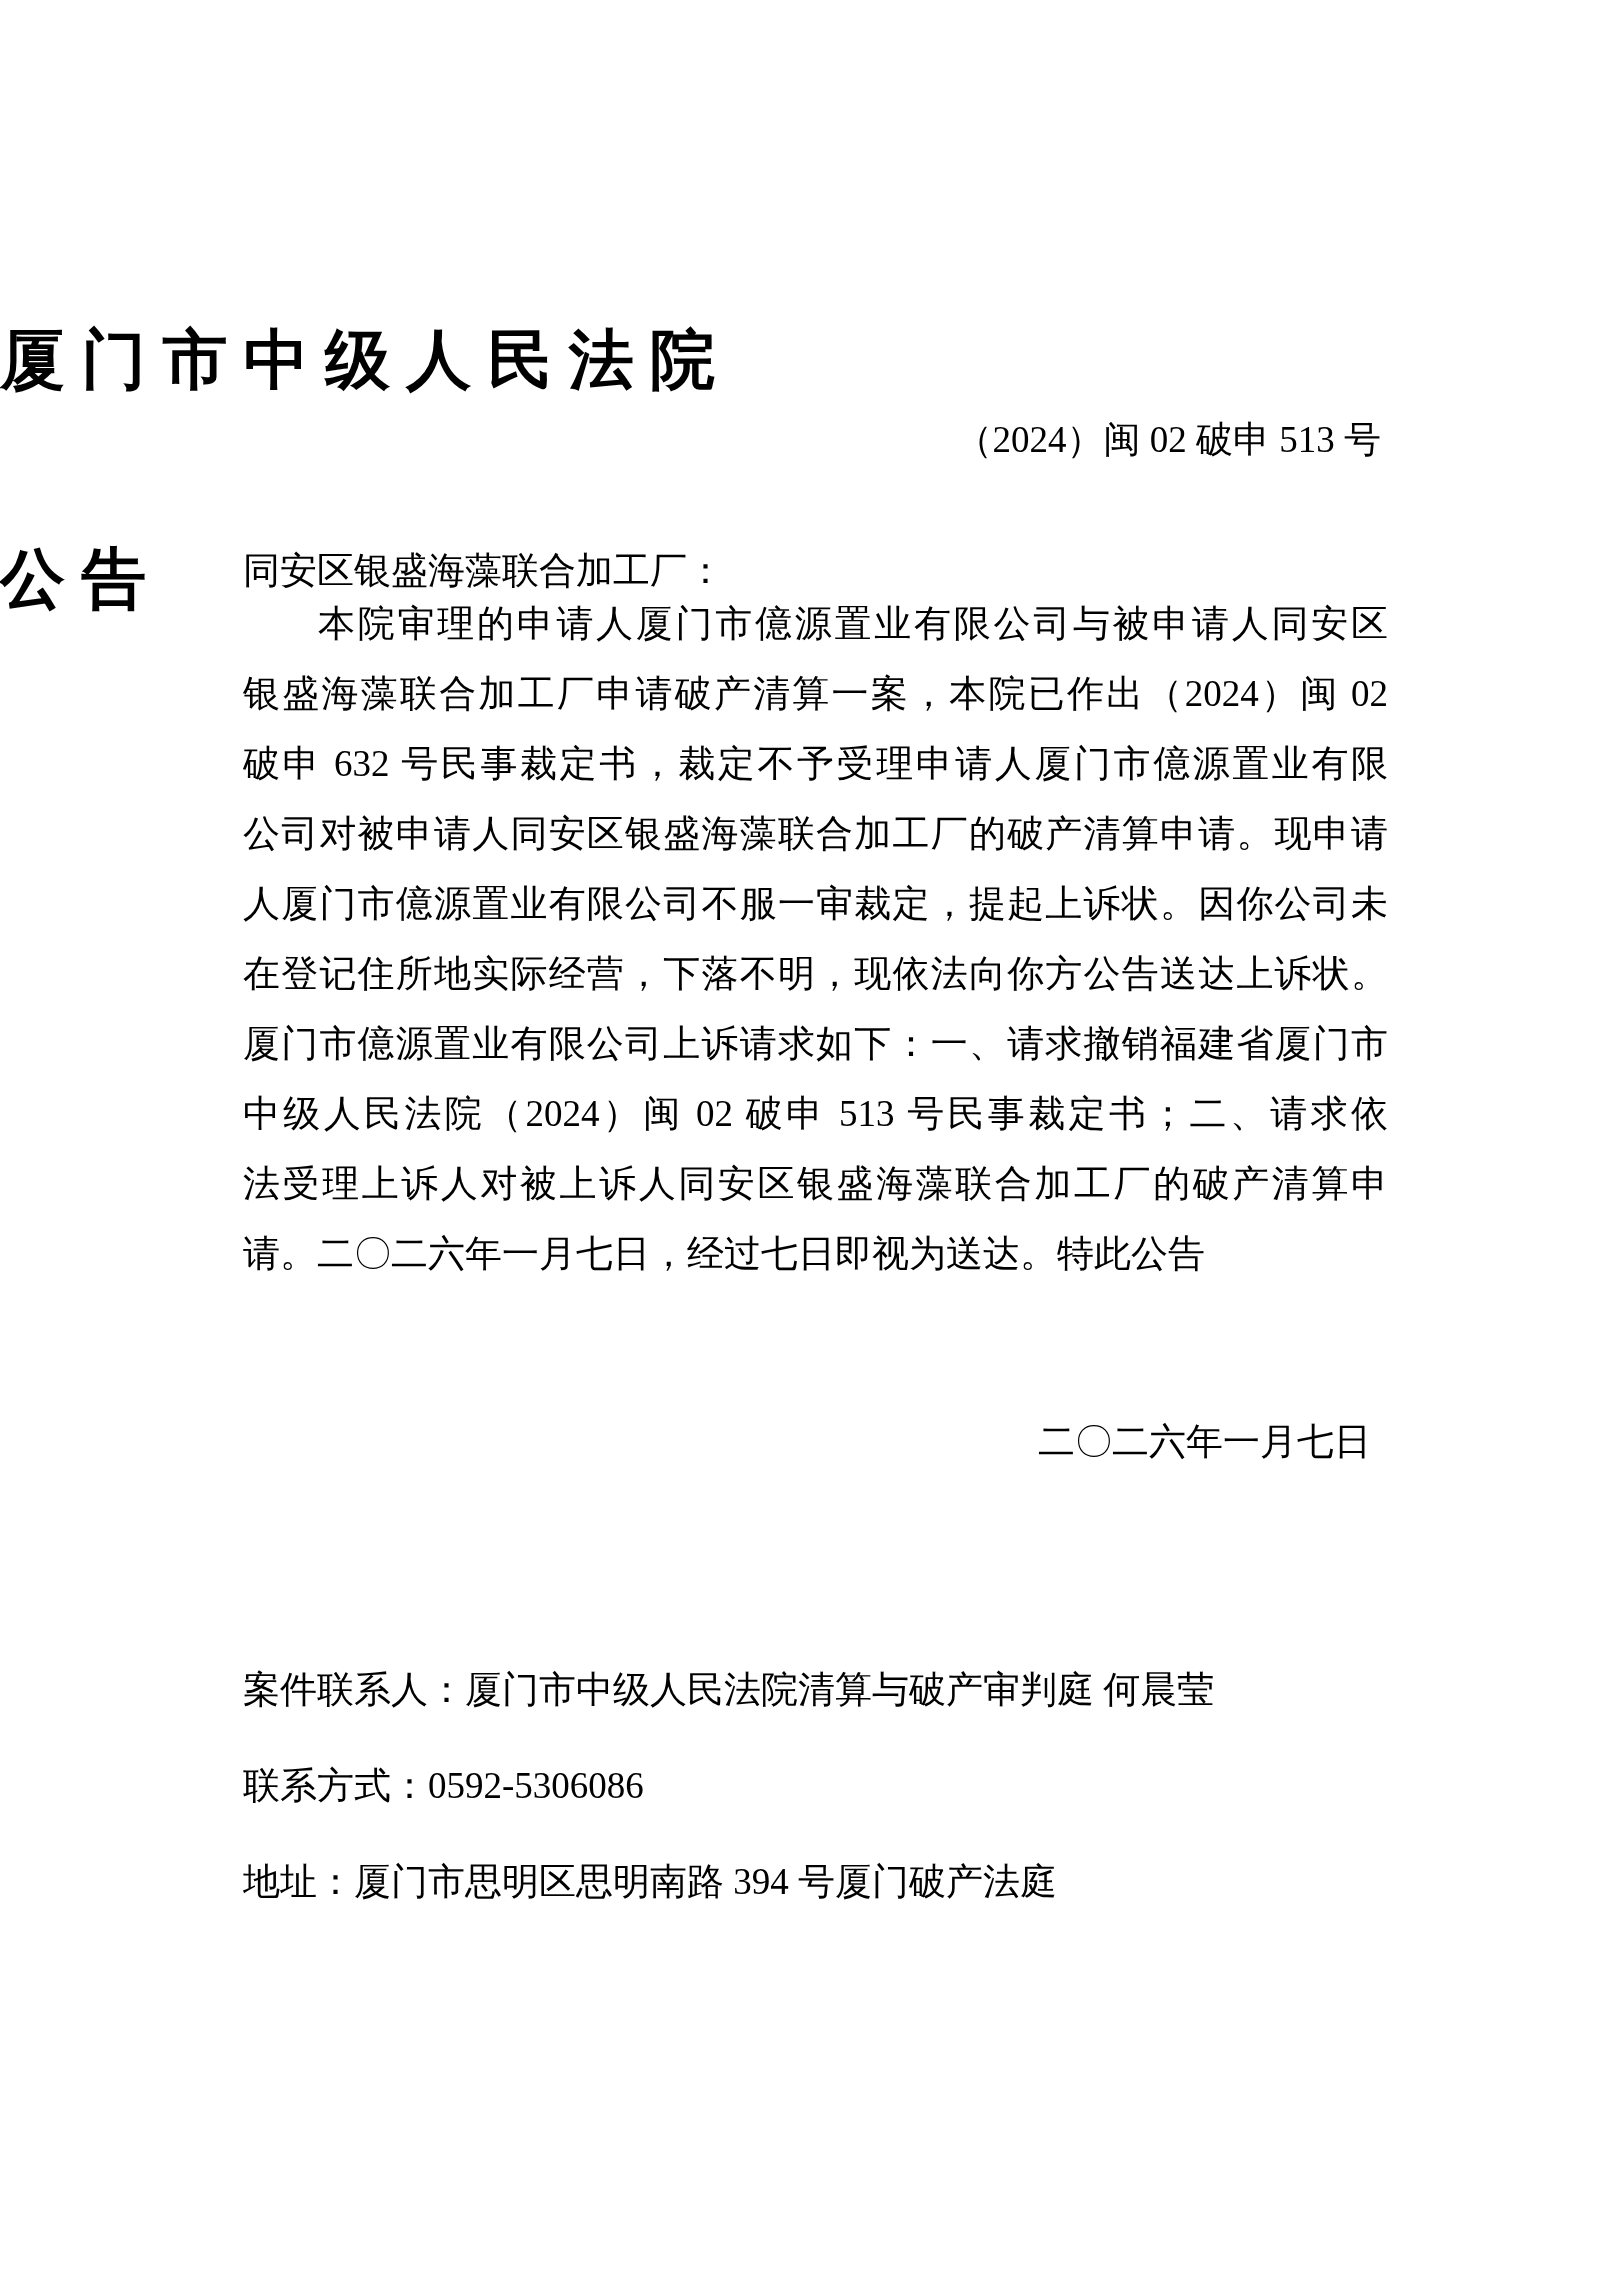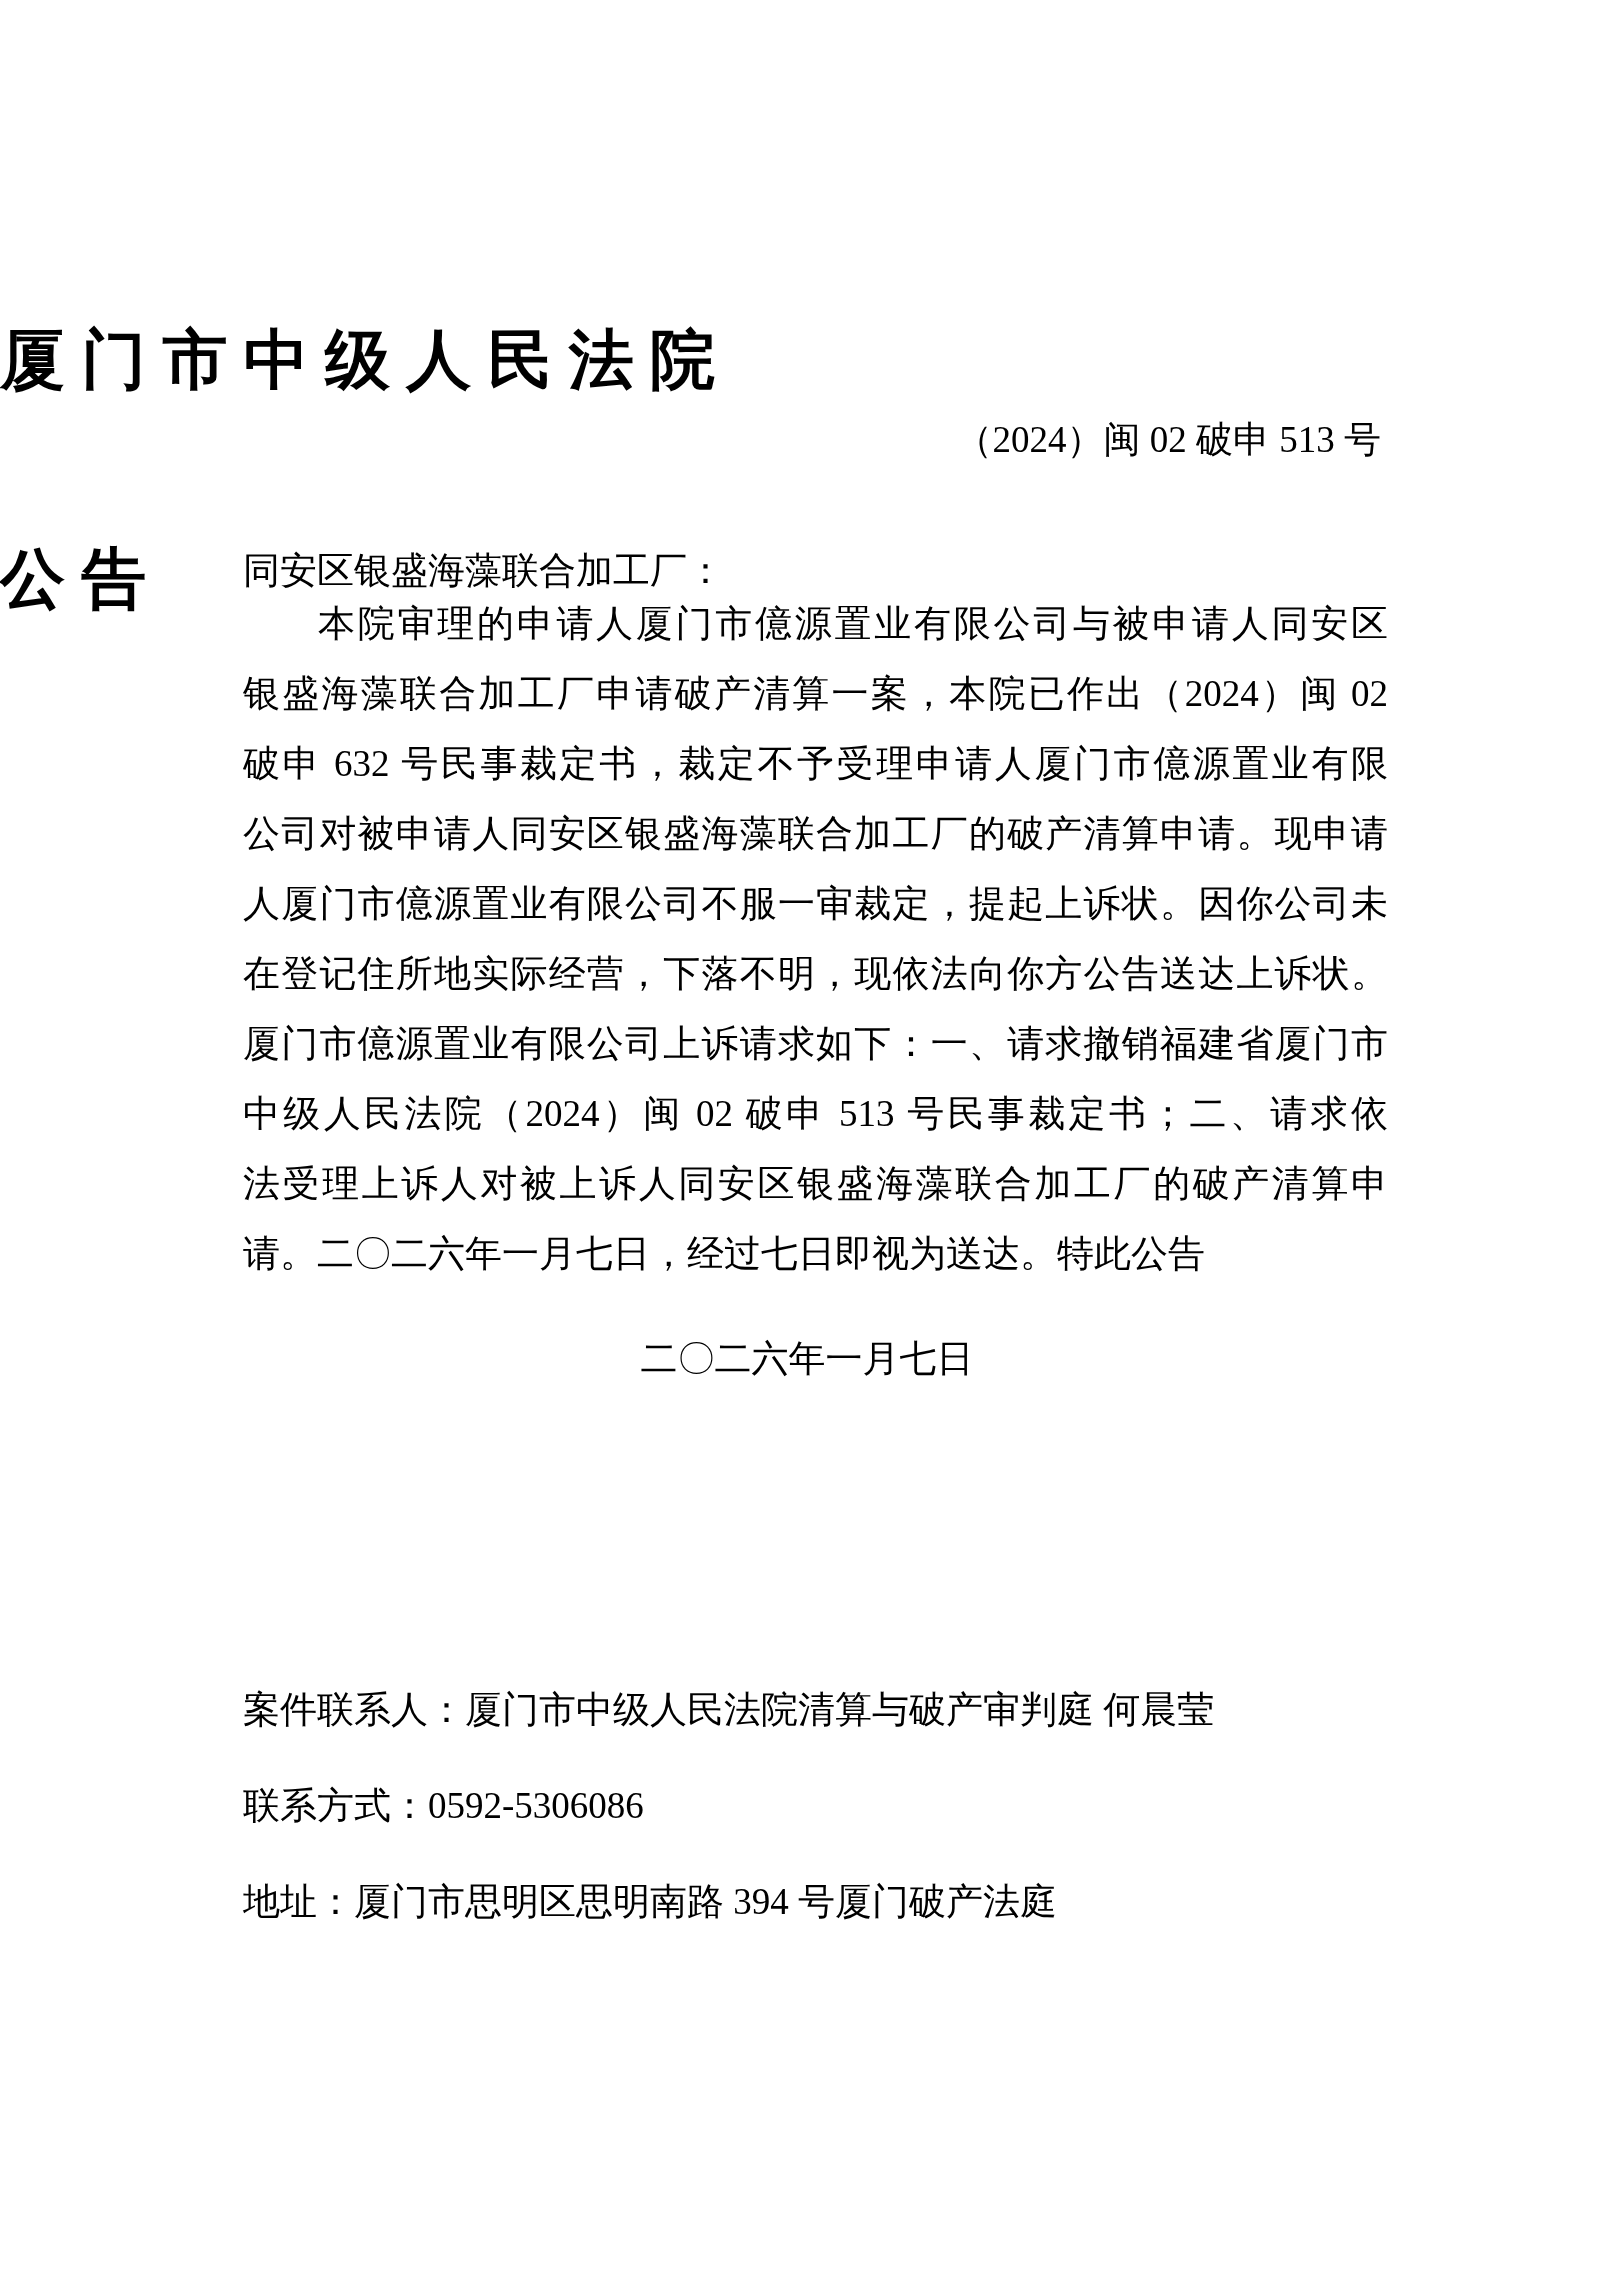--- a/index.html
+++ b/index.html
@@ -57,34 +57,33 @@
   }
   .body-line.first {
     text-indent: 75px;
   }
   .body-line.last {
     text-align: left;
     text-align-last: left;
   }
   .date-line {
     position: absolute;
-    top: 1336px;
+    top: 1419px;
     left: 243px;
     width: 1128px;
-    text-align: center;
+    text-align: right;
     font-size: 37px;
     line-height: 46px;
   }
   .contact {
     position: absolute;
     top: 1669px;
     left: 243px;
     width: 1145px;
     font-size: 37px;
-    margin-top: 20px;
   }
   .contact p {
     margin: 0 0 55px 0;
     line-height: 41px;
   }
 </style>
 </head>
 <body>
 
 <div class="page">

